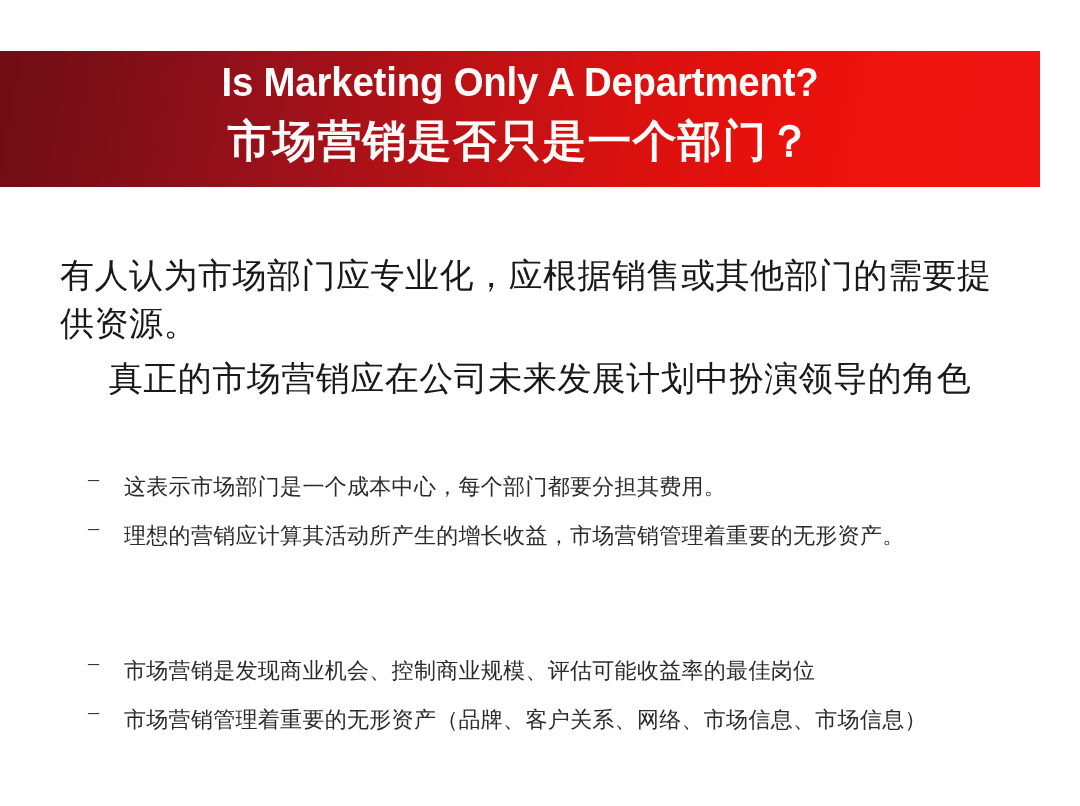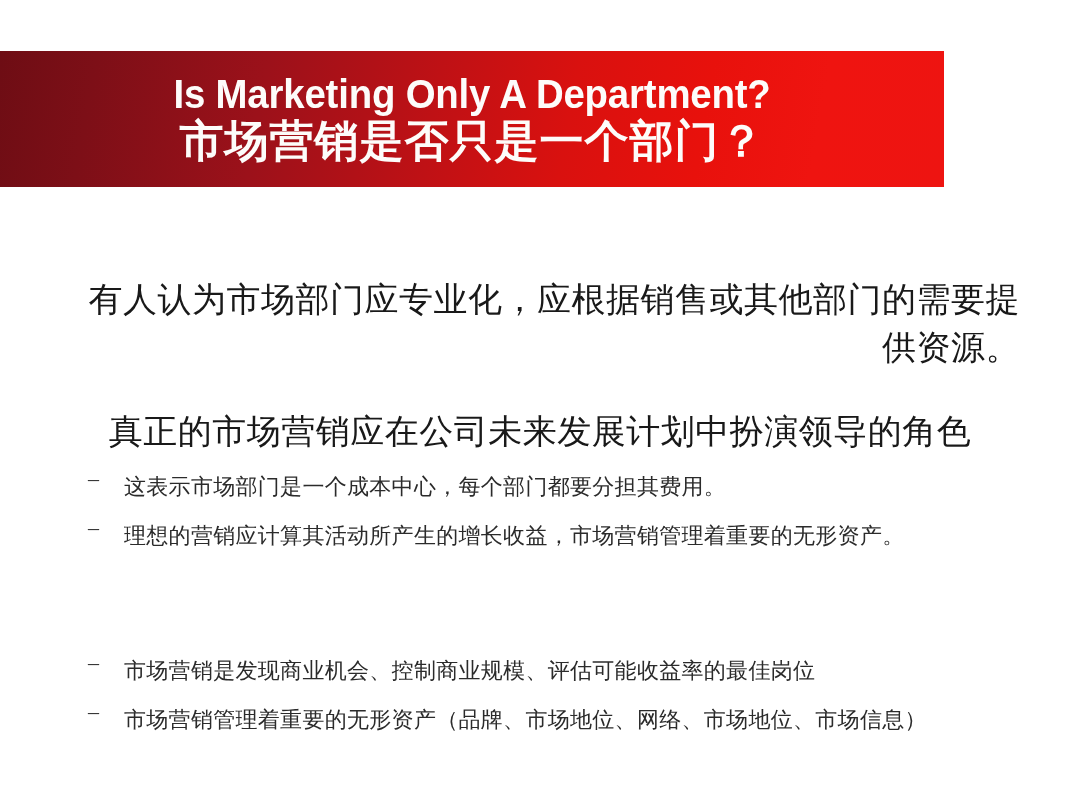--- a/index.html
+++ b/index.html
@@ -21,21 +21,21 @@
     width: 1080px;
     height: 806px;
     background: #ffffff;
   }
 
   
   .title-banner {
     position: absolute;
     left: 0;
     top: 51px;
-    width: 944px;
+    width: 1040px;
     height: 136px;
     background: linear-gradient(100deg,
                 #6e0d14 0%,
                 #7d0f17 10%,
                 #9c111a 28%,
                 #bf1115 46%,
                 #d9110f 60%,
                 #e8110c 74%,
                 #ef1410 86%,
                 #ee1411 100%);
@@ -62,21 +62,21 @@
 
   .title-zh {
     font-family: "Liberation Serif", "DejaVu Serif", serif;
     font-weight: bold;
     font-size: 44px;
     line-height: 1.0;
     letter-spacing: 1px;
     color: #fdfcfa;
     text-align: center;
     white-space: nowrap;
-    margin: 0;
+    margin: 12px;
   }
 
   
   .lead-block {
     position: absolute;
     left: 60px;
     top: 252px;
     width: 960px;
     text-align: center;
   }
@@ -84,26 +84,25 @@
   .lead-line {
     font-family: "Liberation Serif", "DejaVu Serif", serif;
     font-size: 34px;
     line-height: 1.42;
     color: #191919;
     letter-spacing: 0.5px;
     margin: 0;
   }
 
   .lead-para-1 {
-    text-align: right;
-    margin-top: 24px;
+    text-align: left;
   }
 
   .lead-para-2 {
-    margin-top: 35px;
+    margin-top: 6px;
     text-align: center;
   }
 
   
   .bullet-group {
     position: absolute;
     left: 88px;
     width: 960px;
   }
 
@@ -162,17 +161,17 @@
     </div>
   </div>
 
   <div class="bullet-group bullet-group-lower">
     <div class="bullet-item">
       <span class="bullet-dash">–</span>
       <span class="bullet-text">市场营销是发现商业机会、控制商业规模、评估可能收益率的最佳岗位</span>
     </div>
     <div class="bullet-item">
       <span class="bullet-dash">–</span>
-      <span class="bullet-text">市场营销管理着重要的无形资产（品牌、市场地位、网络、市场地位、市场信息）</span>
+      <span class="bullet-text">市场营销管理着重要的无形资产（品牌、客户关系、网络、市场信息、市场信息）</span>
     </div>
   </div>
 
 </div>
 
 </body></html>

